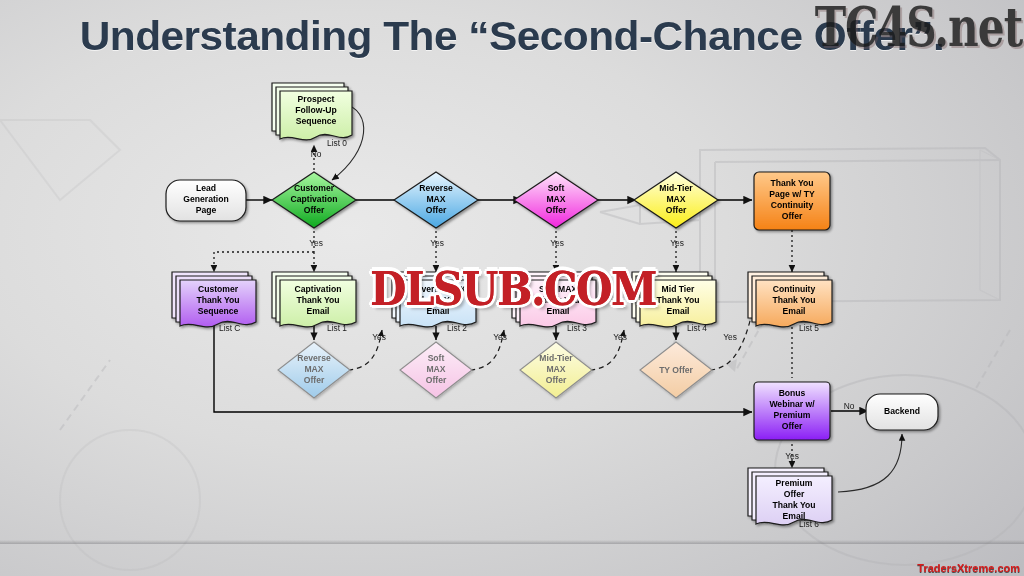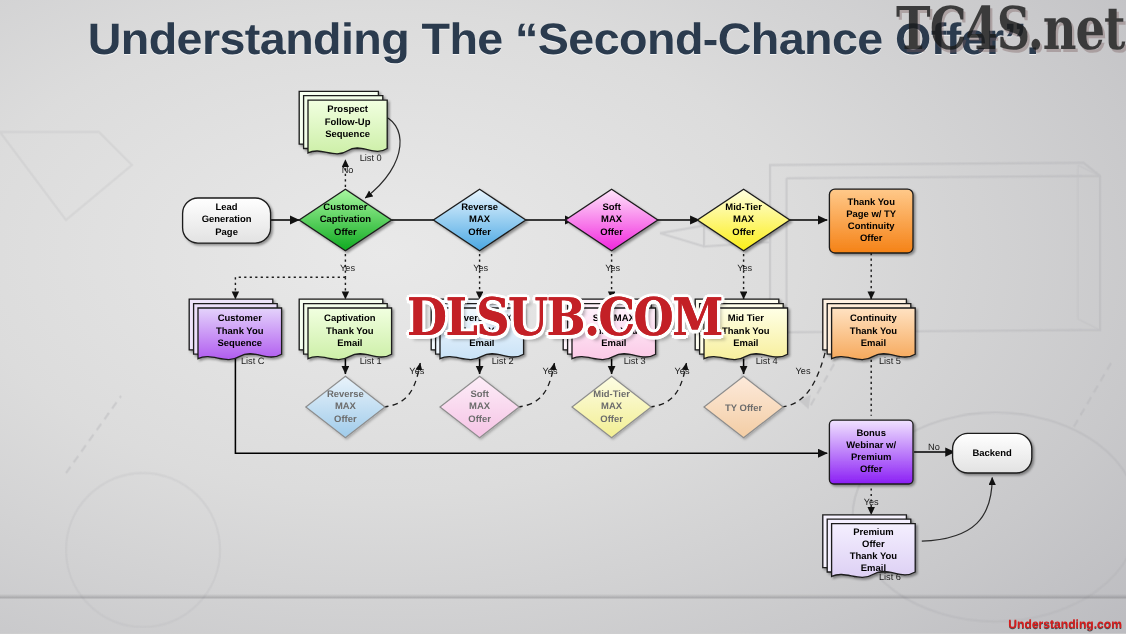--- a/index.html
+++ b/index.html
@@ -471,15 +471,15 @@
     <text class="nodeText" x="794" y="484">Premium</text>
     <text class="nodeText" x="794" y="495">Offer</text>
     <text class="nodeText" x="794" y="506">Thank You</text>
     <text class="nodeText" x="794" y="517">Email</text>
   </svg>
 
   <div id="wm-dlsub">DLSUB.COM</div>
   <div id="wm-dlsub-fill">DLSUB.COM</div>
 
   <div id="footer-top-strip"></div>
-  <div id="wm-traders">Understanding.com</div>
+  <div id="wm-traders">TradersXtreme.com</div>
 
 </div>
 
 </body></html>

